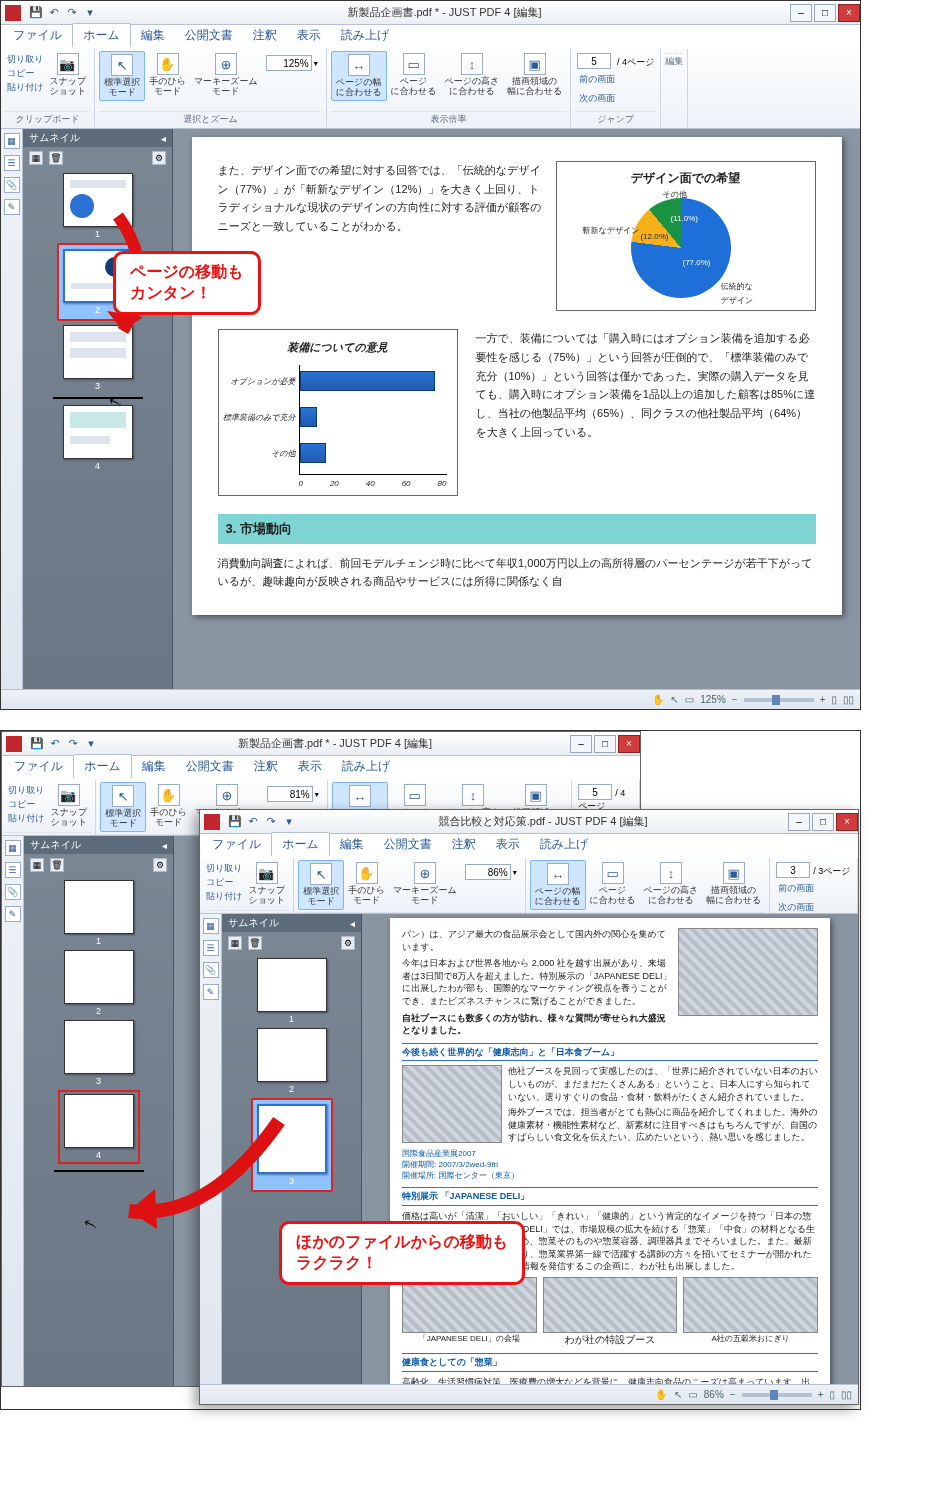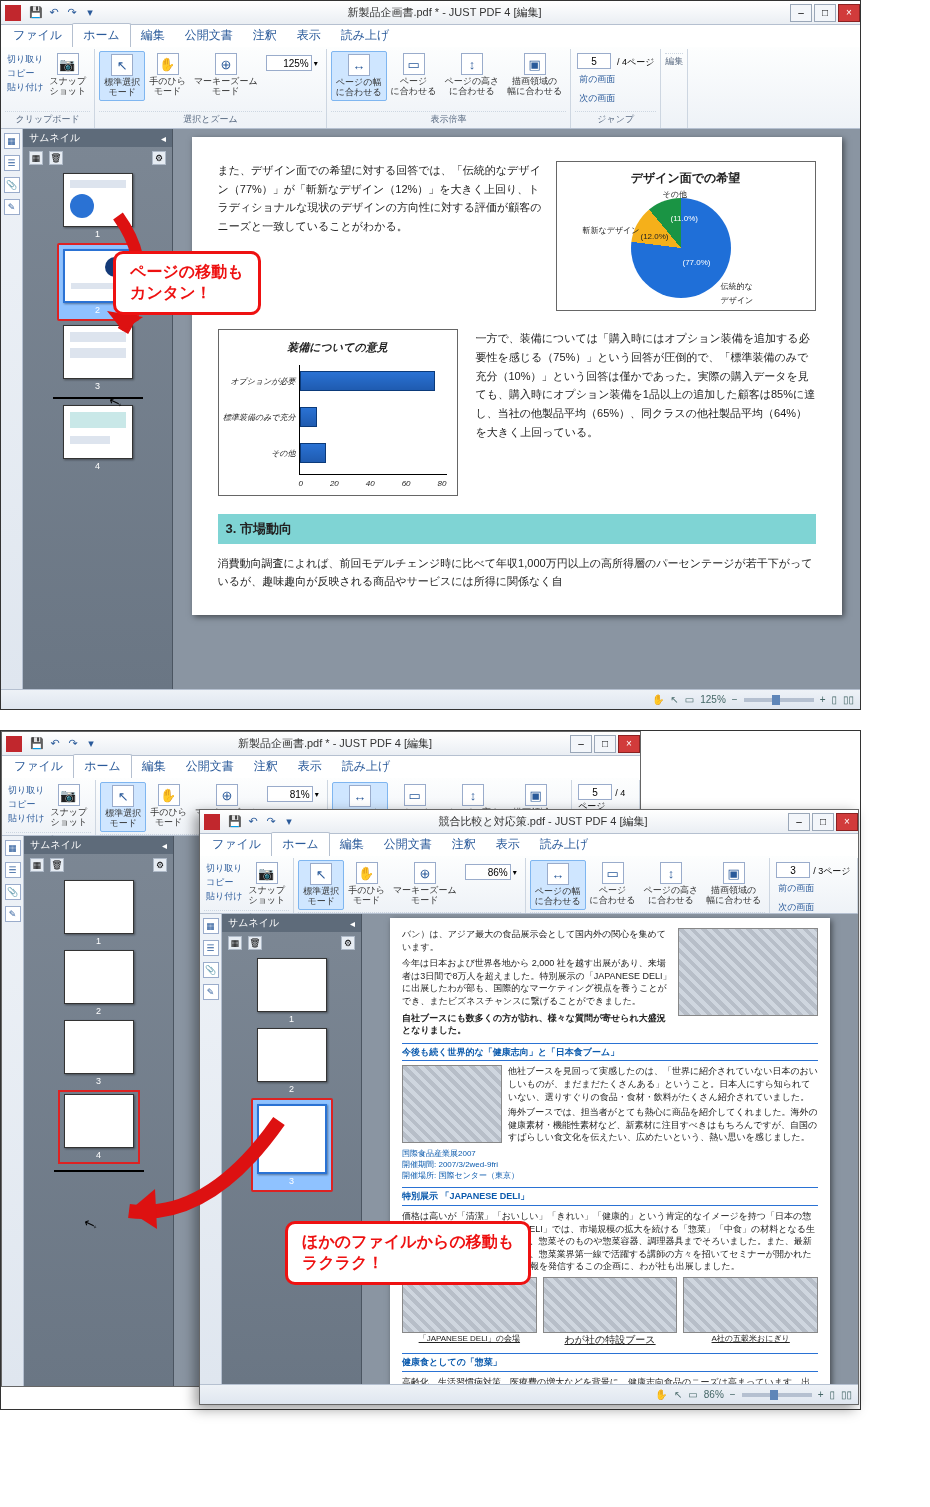--- a/index.html
+++ b/index.html
@@ -610,21 +610,21 @@
               <div style="margin-top:3px;">海外ブースでは、担当者がとても熱心に商品を紹介してくれました。海外の健康素材・機能性素材など、新素材に注目すべきはもちろんですが、自国のすばらしい食文化を伝えたい、広めたいという、熱い思いを感じました。</div>
             </div>
           </div>
           <div style="color:#0b5aad;font-size:8px;margin-top:4px;">
             <div>国際食品産業展2007</div>
             <div>開催期間: 2007/3/2wed-9fri</div>
             <div>開催場所: 国際センター（東京）</div>
           </div>
           <div class="bluehdr">特別展示 「JAPANESE DELI」</div>
           <div>価格は高いが「清潔」「おいしい」「きれい」「健康的」という肯定的なイメージを持つ「日本の惣菜」。特別展示「JAPANESE DELI」では、市場規模の拡大を続ける「惣菜」「中食」の材料となる生鮮や原料から半加工品はもとめ、惣菜そのものや惣菜容器、調理器具までそろいました。また、最新動向をパネル展示で紹介したり、惣菜業界第一線で活躍する講師の方々を招いてセミナーが開かれたりするなど、食業界トレンド情報を発信するこの企画に、わが社も出展しました。</div>
-          <div class="flexrow" style="margin-top:4px;text-decoration:underline;">
+          <div class="flexrow" style="margin-top:4px;">
             <div style="flex:1;text-align:center;">
                 <div class="imgph" style="height:56px;"></div>
                 <div style="font-size:8px;">「JAPANESE DELI」の会場</div>
               </div>
             <div style="flex:1;text-align:center;">
                 <div class="imgph" style="height:56px;"></div>
                 <div style="font-size:10px;">わが社の特設ブース</div>
               </div>
             <div style="flex:1;text-align:center;">
                 <div class="imgph" style="height:56px;"></div>
@@ -648,15 +648,15 @@
       <span>▯▯</span>
     </div>
   </div>
 
   <div class="arrow" style="left:98px;top:380px;">
     <svg width="200" height="140">
         <path d="M180 10 Q110 110 30 100" stroke="#d11" stroke-width="14" fill="none"></path>
         <polygon points="30,100 56,78 58,118" fill="#d11"></polygon>
       </svg>
   </div>
-  <div class="callout" style="left:284px;top:490px;white-space:pre;">ほかのファイルからの移動も
+  <div class="callout" style="left:278px;top:490px;white-space:pre;">ほかのファイルからの移動も
 ラクラク！</div>
 </div>
 
 </body></html>

